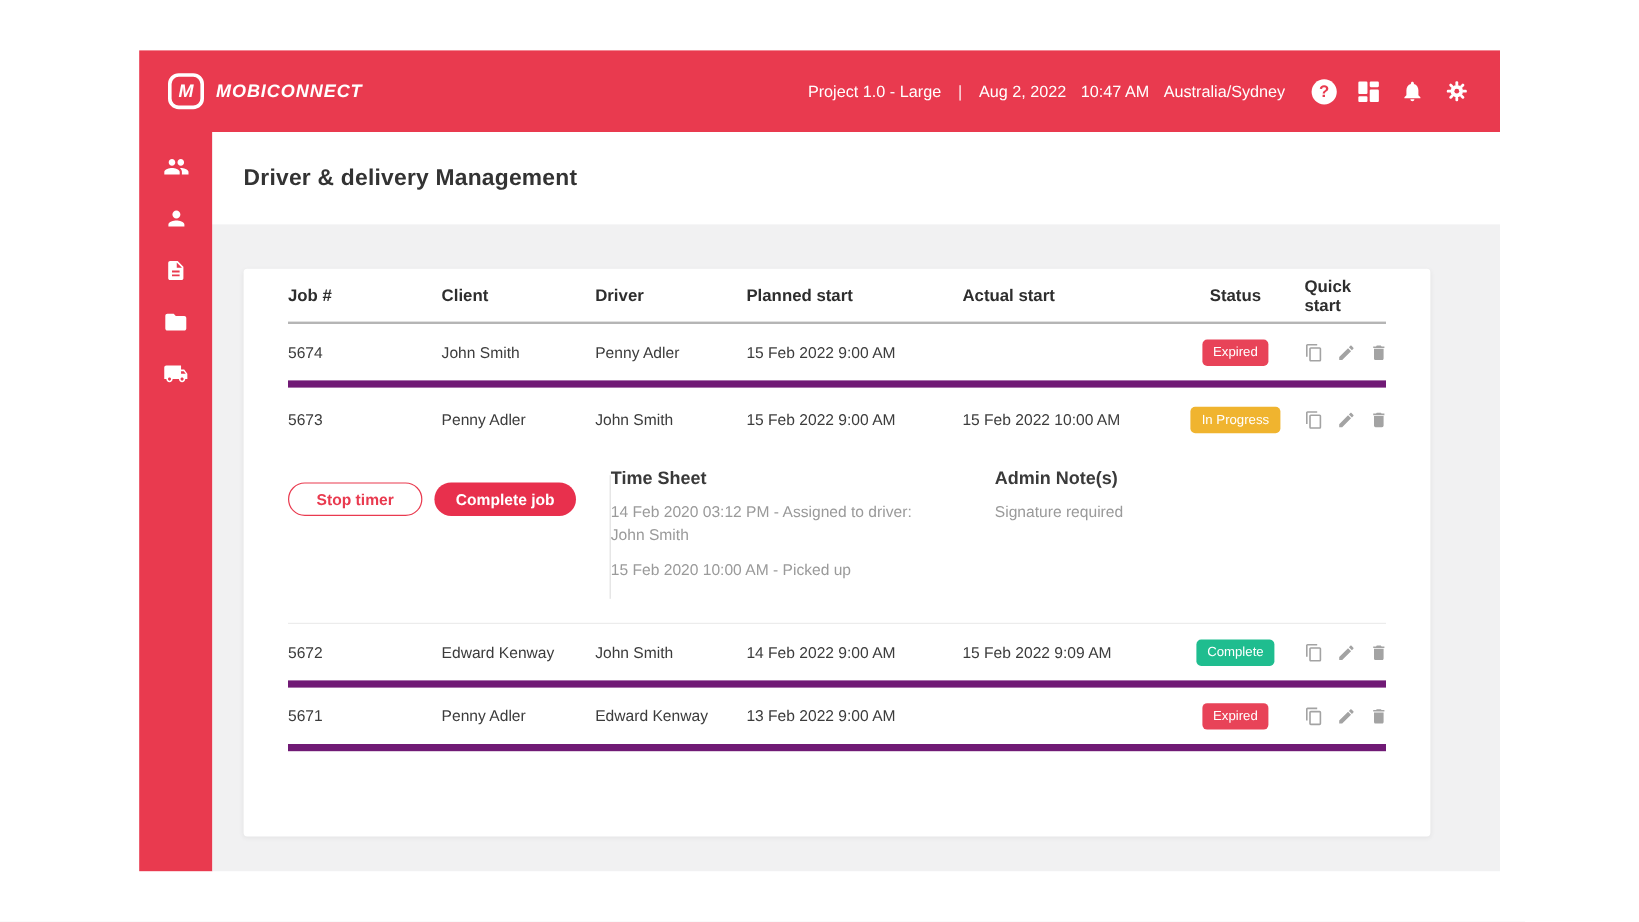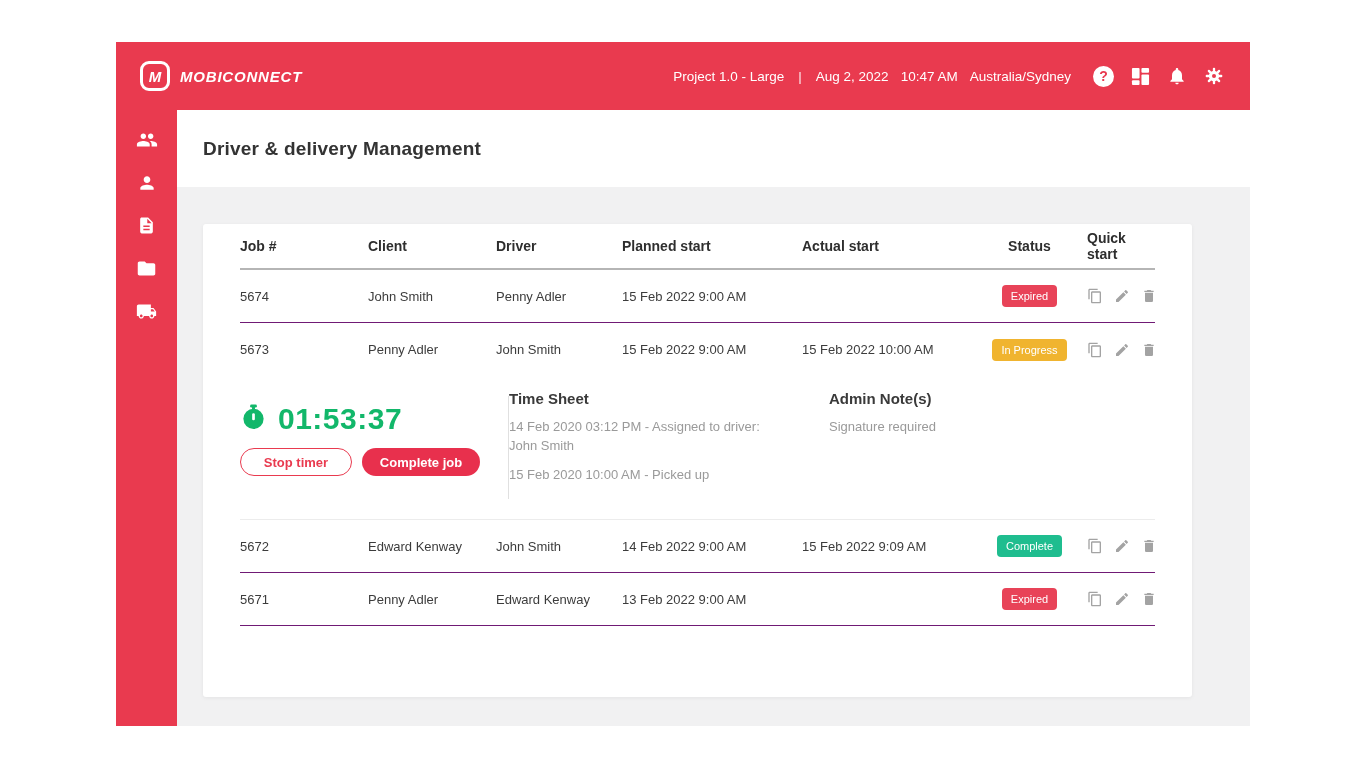--- a/index.html
+++ b/index.html
@@ -42,21 +42,21 @@
   
   .main{position:absolute;left:61px;top:68px;right:0;bottom:0;background:var(--gray-bg);overflow:hidden;}
   .title-band{height:77px;background:#fff;display:flex;align-items:center;padding-left:26px;}
   .page-title{font-size:19px;font-weight:700;color:var(--txt-dark);letter-spacing:.2px;}
 
   .card{margin:37px 0 0 26px;width:989px;height:473px;background:#fff;border-radius:3px;
     box-shadow:0 1px 4px rgba(0,0,0,.06);padding:0 37px;}
 
   .thead,.trow{display:grid;grid-template-columns:128px 128px 126px 180px 170px 115px 1fr;align-items:center;}
   .thead{height:46px;border-bottom:2px solid #b5b5b5;font-size:14px;font-weight:700;color:#2e2e2e;}
-  .trow{height:53px;border-bottom:1px solid #701a75;font-size:13px;color:var(--txt-mid);}
+  .trow{height:53px;border-bottom:6px solid #701a75;font-size:13px;color:var(--txt-mid);}
   .trow.no-border{border-bottom:none;}
   .col-center{display:flex;justify-content:center;}
   .col-quick{display:flex;justify-content:center;align-items:center;gap:11px;}
   .qs-icon{display:flex;cursor:pointer;}
 
   .badge{padding:5px 9px;border-radius:4px;color:#fff;font-size:11px;font-weight:400;white-space:nowrap;}
   .badge.expired{background:#e84358;}
   .badge.in-progress{background:#f0b42f;}
   .badge.complete{background:#1fbd8f;}
 
@@ -252,33 +252,20 @@
           <span class="qs-icon">
               <svg width="16" height="16" viewBox="0 0 24 24" fill="#a3a3a3">
                 <path d="M6 19c0 1.1.9 2 2 2h8c1.1 0 2-.9 2-2V7H6v12zM19 4h-3.5l-1-1h-5l-1 1H5v2h14V4z"></path>
               </svg>
             </span>
         </span>
       </div>
 
       <div class="detail">
         <div class="detail-hours">
-          <div class="timer-row">
-            <span>
-              <svg width="27" height="27" viewBox="0 0 24 24">
-                <g fill="#12b76a">
-                  <rect x="9" y="0.5" width="6" height="2.6" rx="1.2"></rect>
-                  <rect x="10.7" y="2.6" width="2.6" height="2.6"></rect>
-                  <circle cx="12" cy="13.2" r="9"></circle>
-                </g>
-                <rect x="10.8" y="8.2" width="2.4" height="6.2" rx="1.1" fill="#fff"></rect>
-              </svg>
-            </span>
-            <span class="timer-value">01:53:37</span>
-          </div>
           <div class="btn-row">
             <button class="btn btn-outline">Stop timer</button>
             <button class="btn btn-solid">Complete job</button>
           </div>
         </div>
 
         <div class="detail-divider"></div>
 
         <div class="detail-sheet">
           <h4 class="detail-h">Time Sheet</h4>

